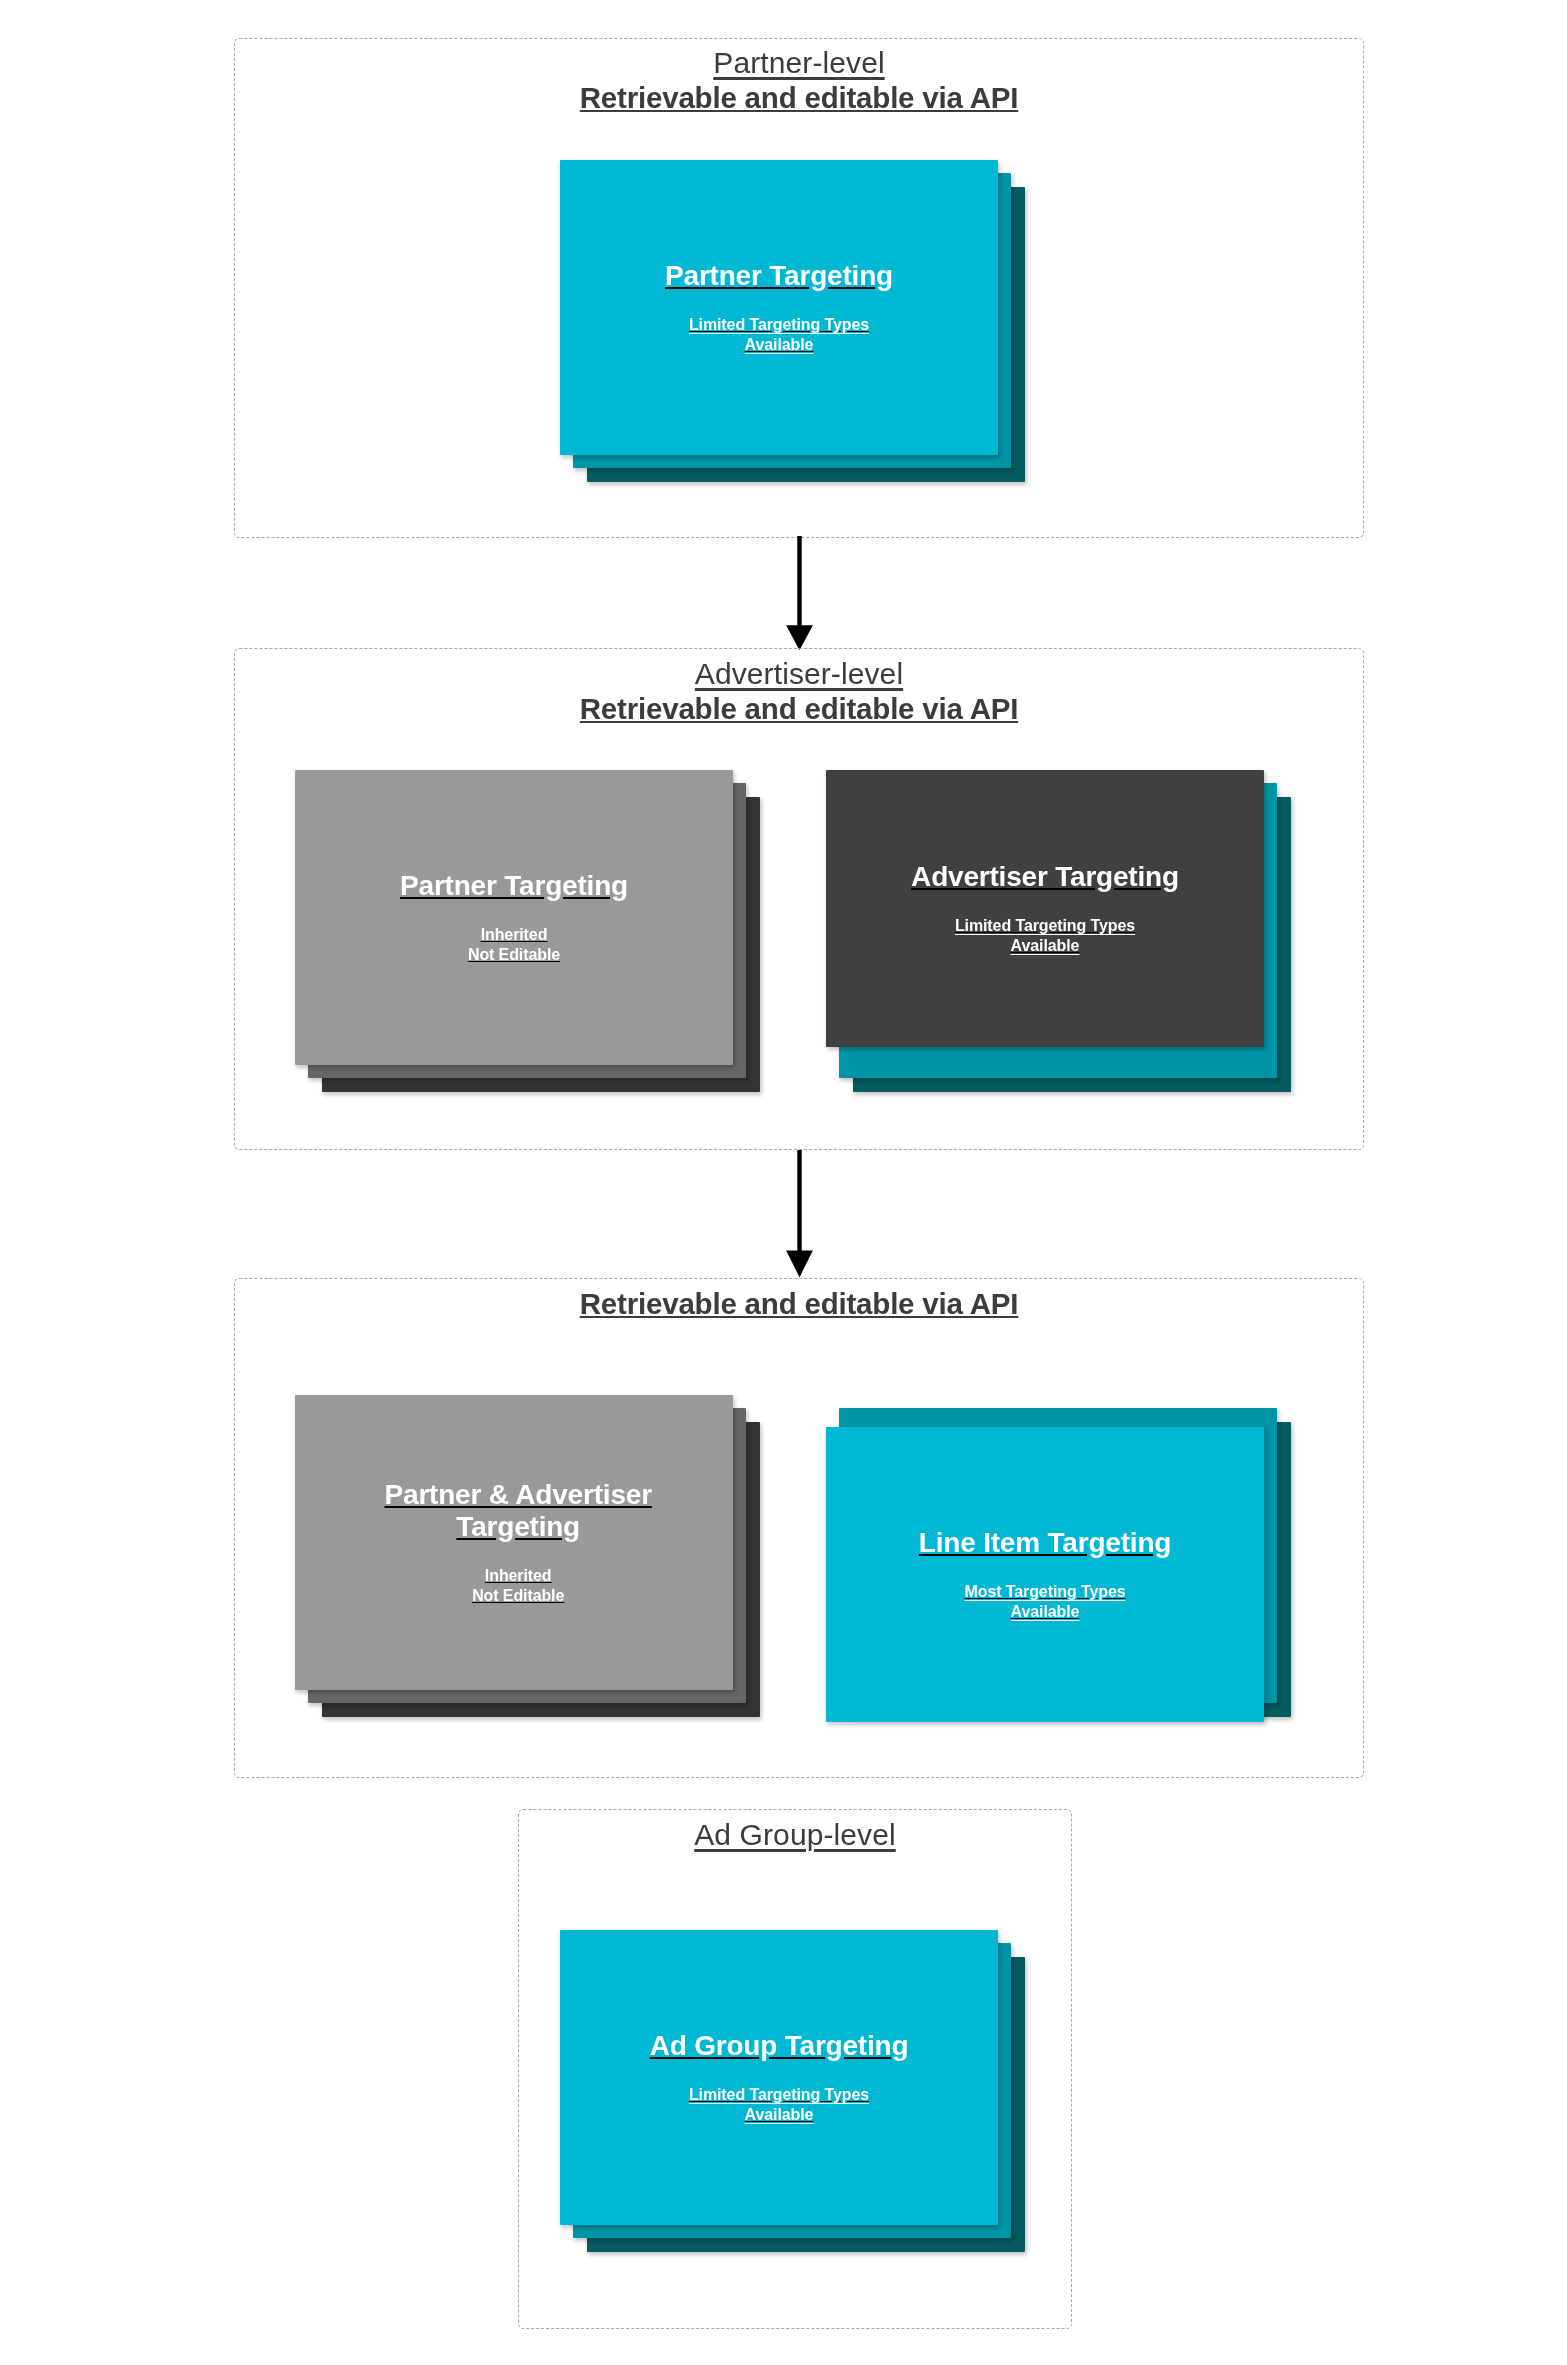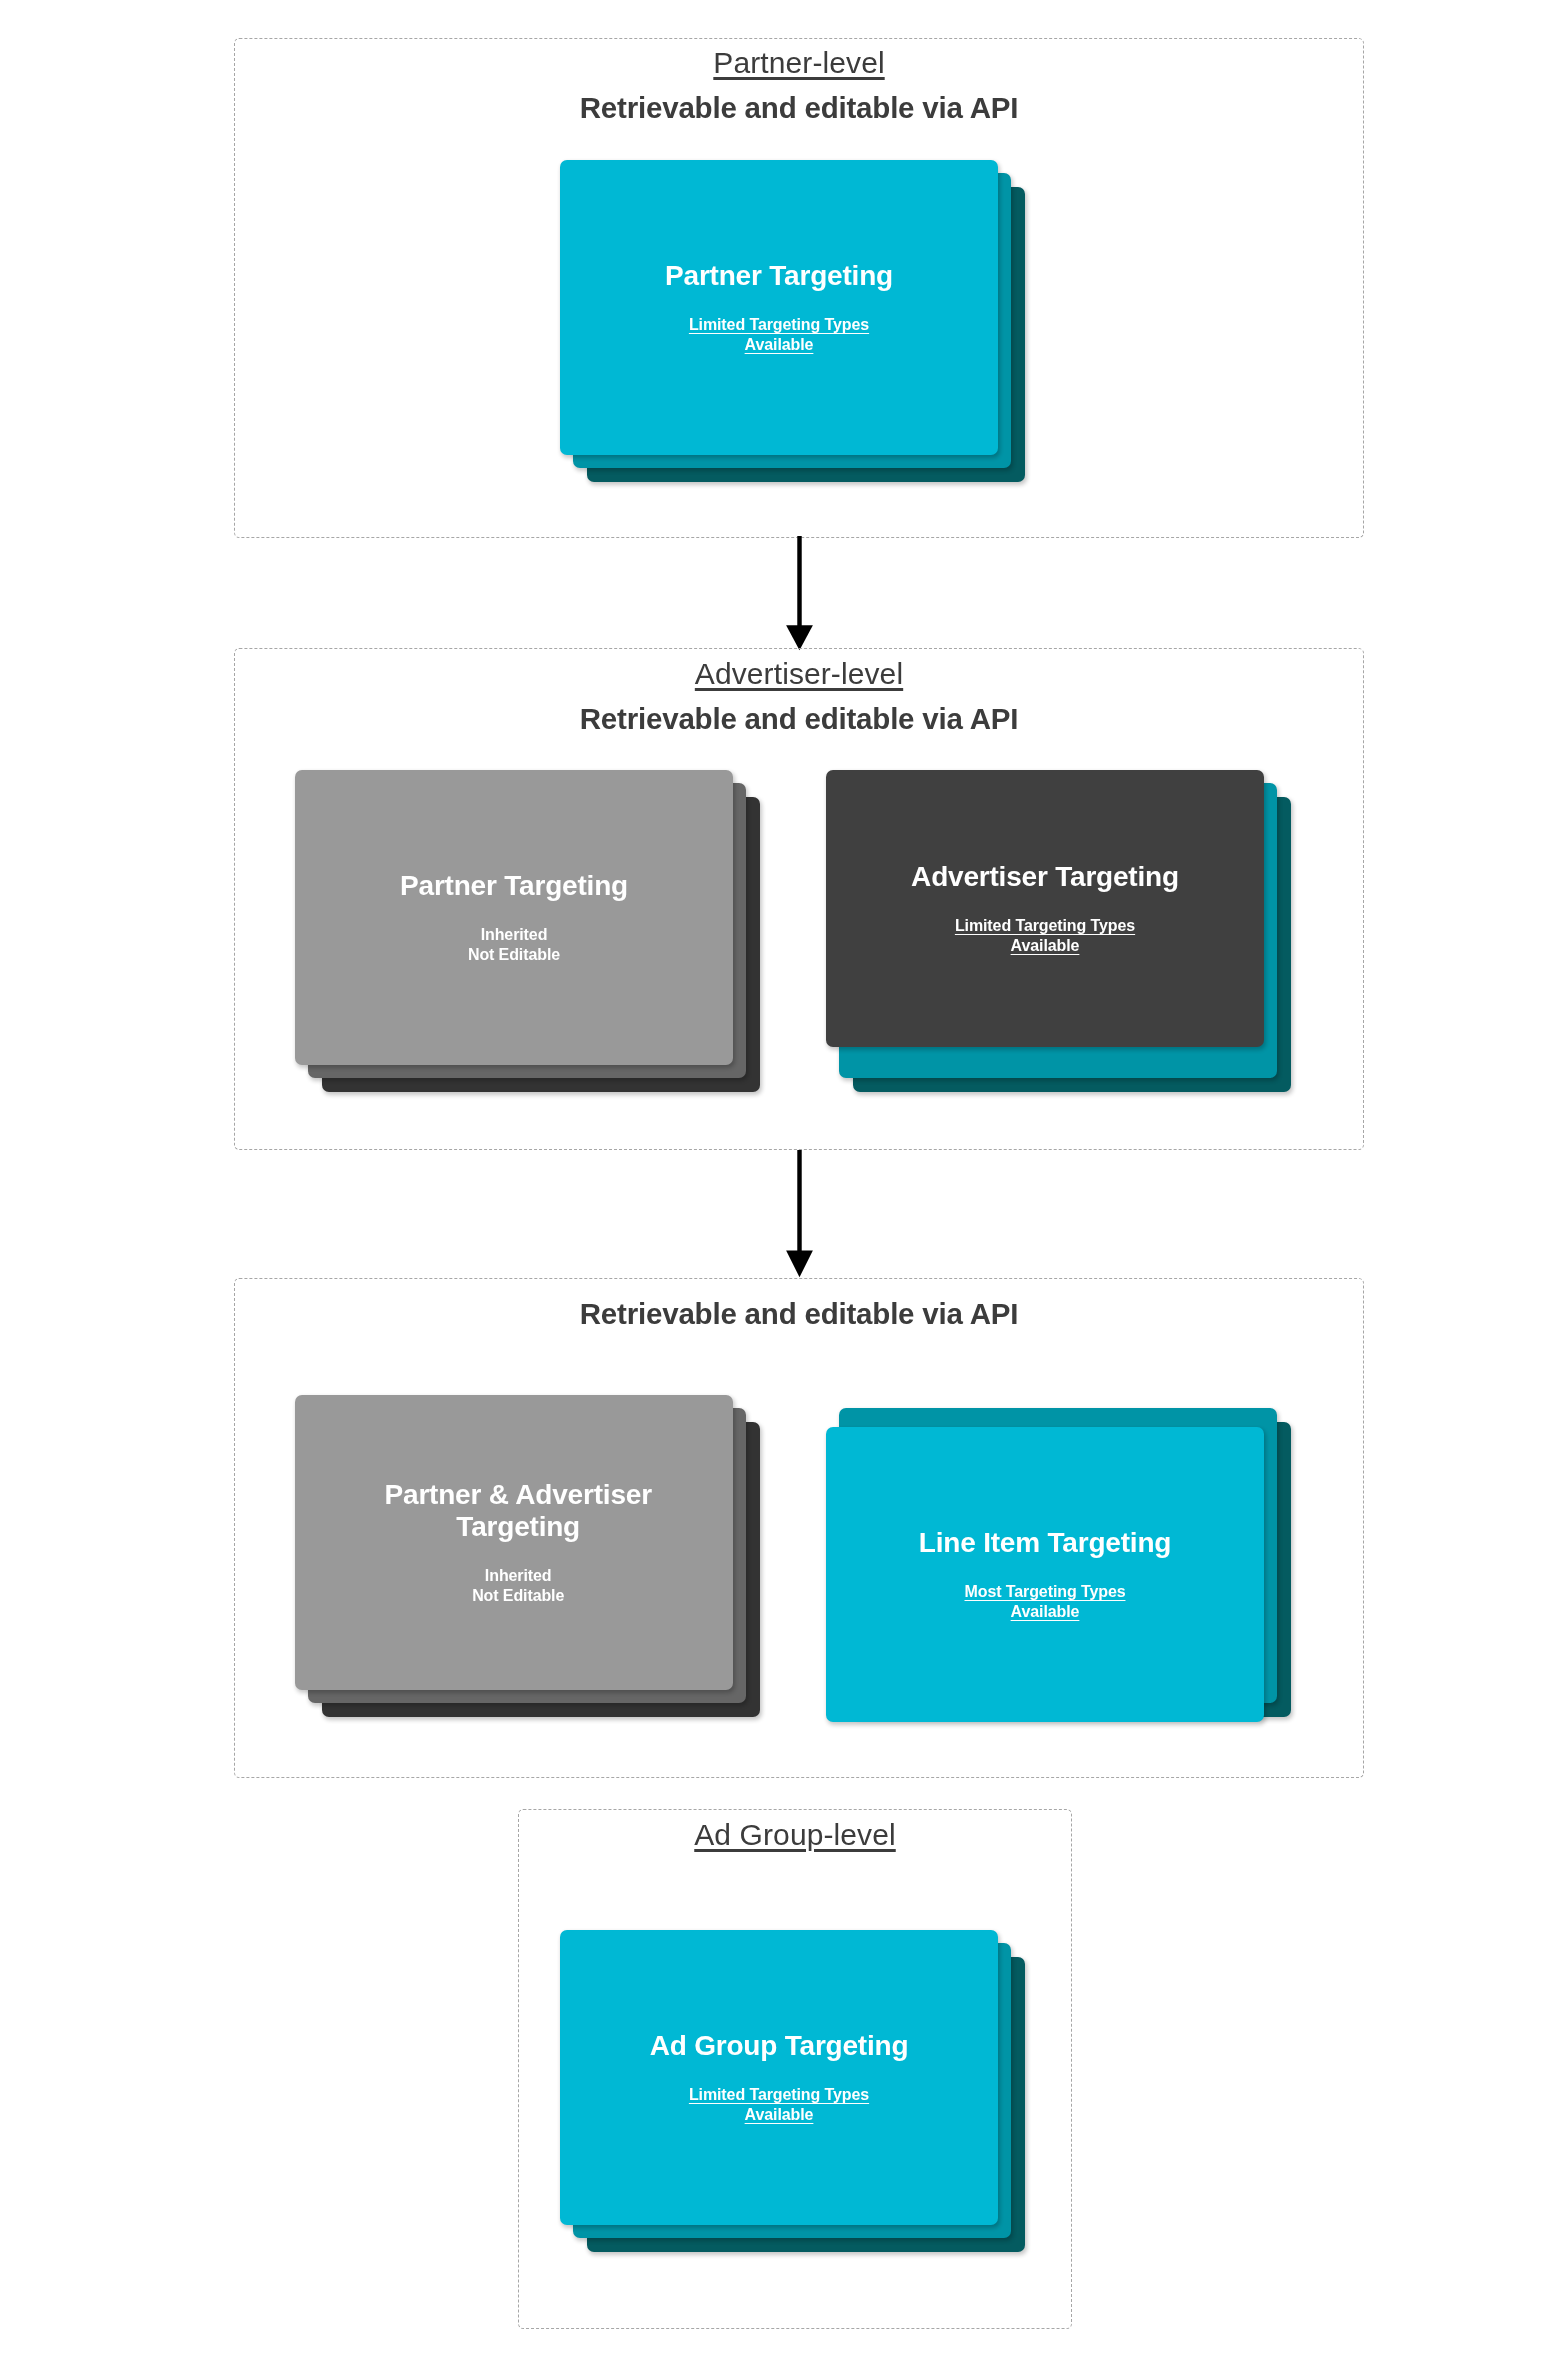--- a/index.html
+++ b/index.html
@@ -40,38 +40,40 @@
     display: block;
     font-size: 30px;
     font-weight: 400;
     color: #3c3c3c;
     text-decoration: underline;
     text-underline-offset: 3.6px;
     letter-spacing: 0.1px;
   }
   .level-sub {
     display: block;
-    margin-top: 11px;
+    margin-top: 1px;
     font-size: 29.5px;
     font-weight: bold;
     color: #3c3c3c;
     letter-spacing: -0.2px;
+    text-decoration: underline;
   }
   .level-sub.alert {
     color: #fa2a00;
   }
 
   
   .card-stack {
     position: absolute;
   }
   .card-layer {
     position: absolute;
-    border-radius: 7px;
+    border-radius: 1px;
     box-shadow: 1.8px 2.7px 4.5px rgba(0,0,0,.22);
+    text-decoration: underline;
   }
   .card-layer.back {
     left: 27px;
     top: 27px;
   }
   .card-layer.mid {
     left: 13.4px;
     top: 13.4px;
   }
   .card-layer.front {

